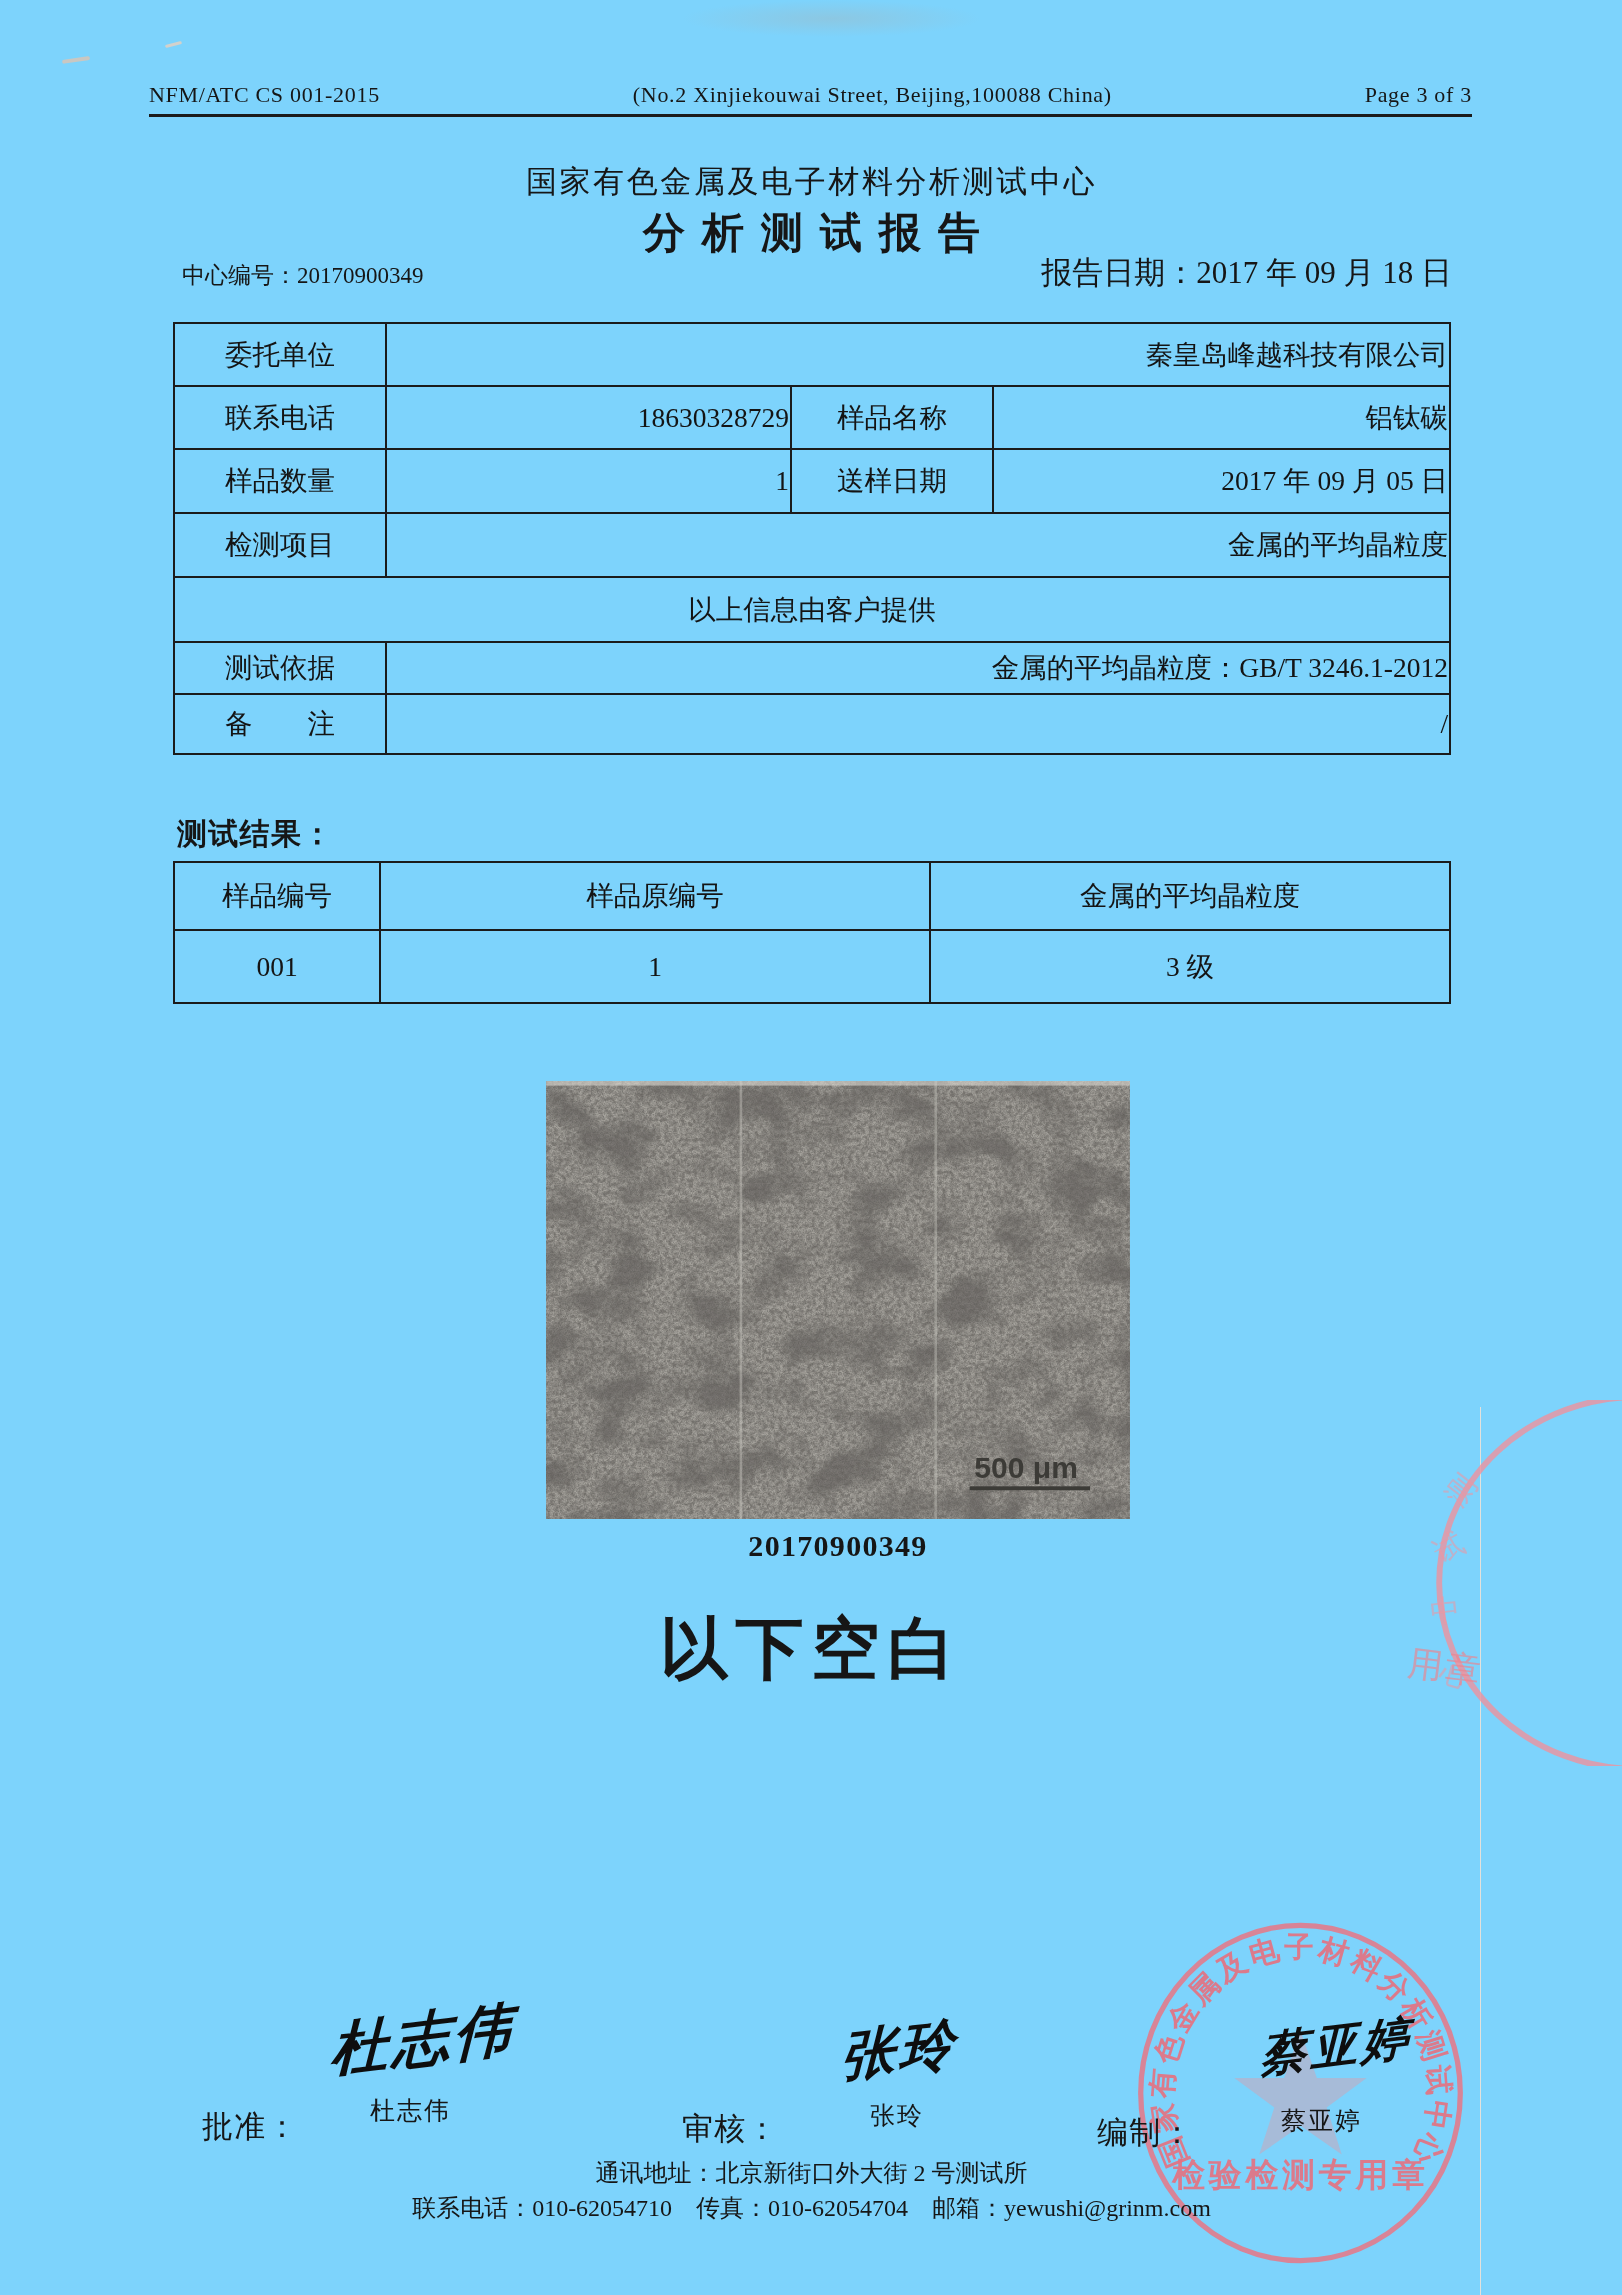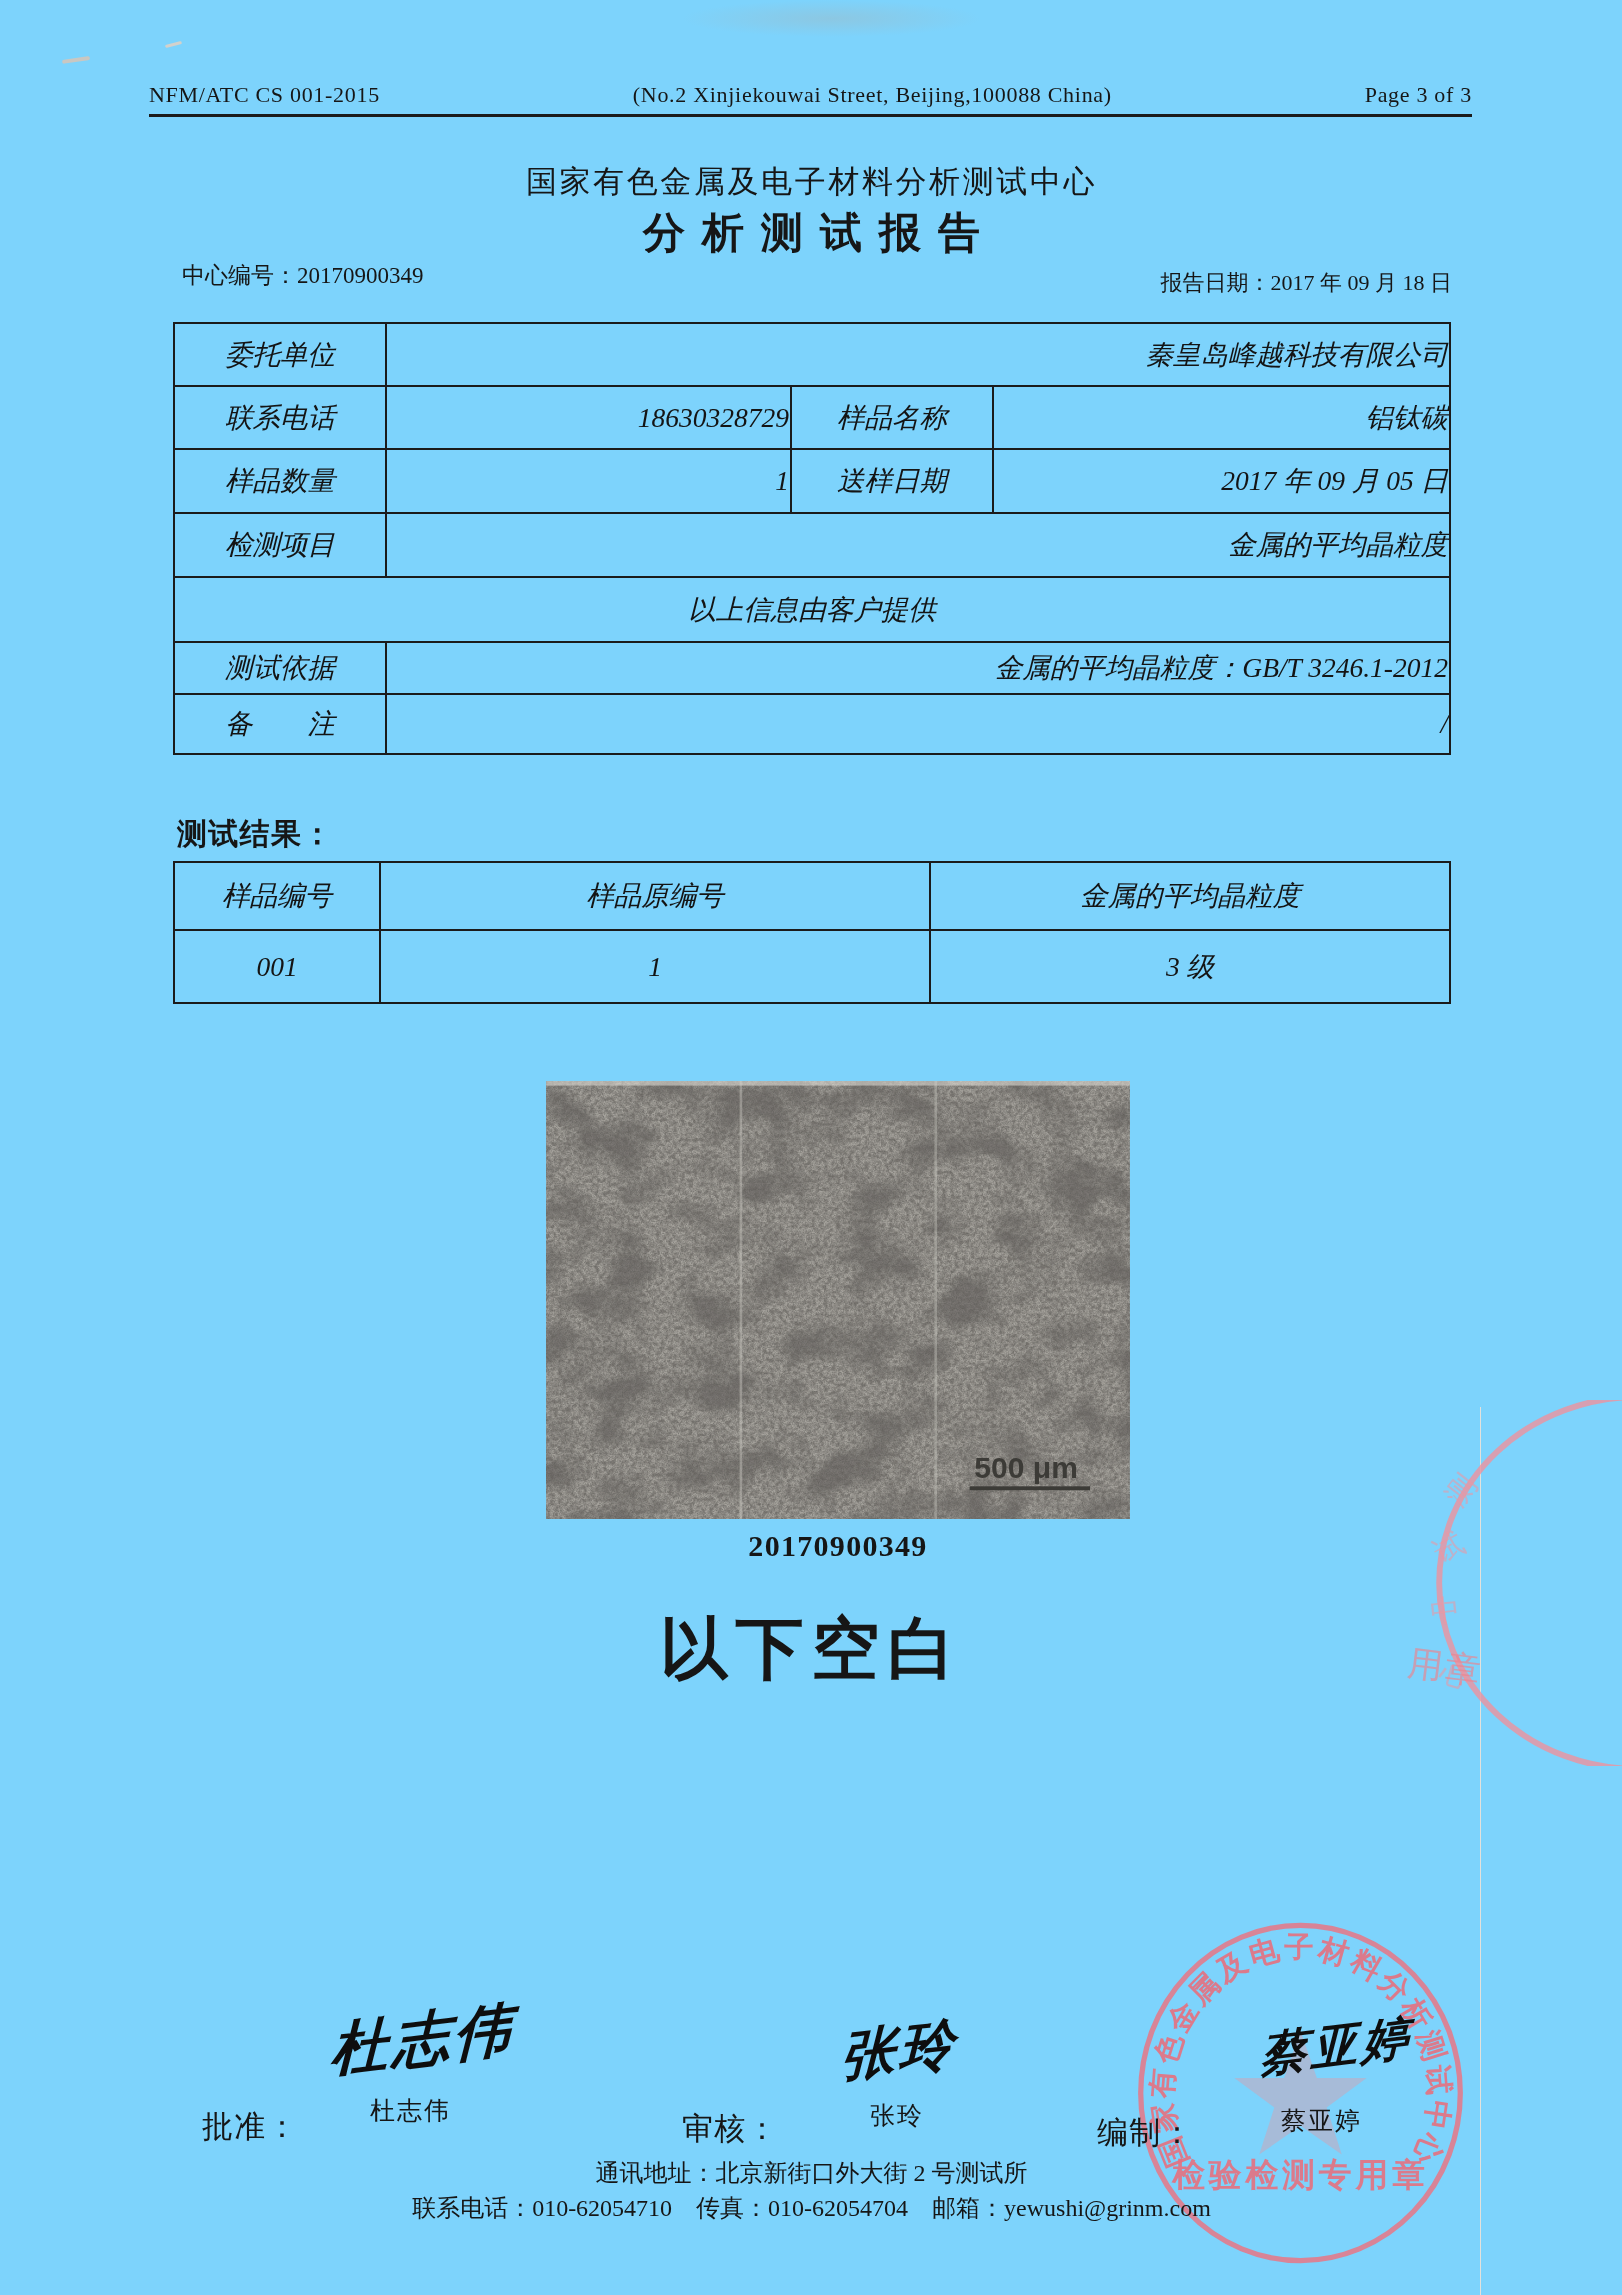--- a/index.html
+++ b/index.html
@@ -12,27 +12,27 @@
   
   .hdr{left:149px;top:82px;width:1323px;display:flex;justify-content:space-between;
        font-size:22px;letter-spacing:0.7px;z-index:4;}
   .hdr-rule{left:149px;top:114px;width:1323px;height:2.6px;background:#1b1b1b;z-index:4;}
 
   
   .org-title{left:0;top:161px;width:1623px;text-align:center;font-size:31px;letter-spacing:2.6px;}
   .report-title{left:0;top:205px;width:1623px;text-align:center;font-size:42px;font-weight:bold;
                 letter-spacing:17px;text-indent:17px;}
   .meta-left{left:182px;top:260px;font-size:23px;}
-  .meta-right{right:171px;top:268px;font-size:22px;}
+  .meta-right{right:171px;top:252px;font-size:31px;}
 
   
   table.doc{border-collapse:collapse;table-layout:fixed;background:transparent;}
   table.doc td,table.doc th{border:2px solid #1b1b1b;font-size:27.5px;font-weight:normal;
       color:#141414;overflow:hidden;}
-  table.doc{border:2.6px solid #1b1b1b;font-style:italic;}
+  table.doc{border:2.6px solid #1b1b1b;}
   td.lab{text-align:center;}
   td.val{text-align:right;}
   td.ctr{text-align:center;}
   .info-table{left:173px;top:322px;width:1276px;}
   .results-heading{left:177px;top:814px;font-size:30px;font-weight:bold;letter-spacing:1.3px;}
   .results-table{left:173px;top:861px;width:1276px;}
 
   
   .micro{left:546px;top:1081px;width:584px;height:438px;z-index:1;}
   .micro-caption{left:546px;top:1529px;width:584px;text-align:center;font-size:30px;font-weight:bold;letter-spacing:1.3px;}

